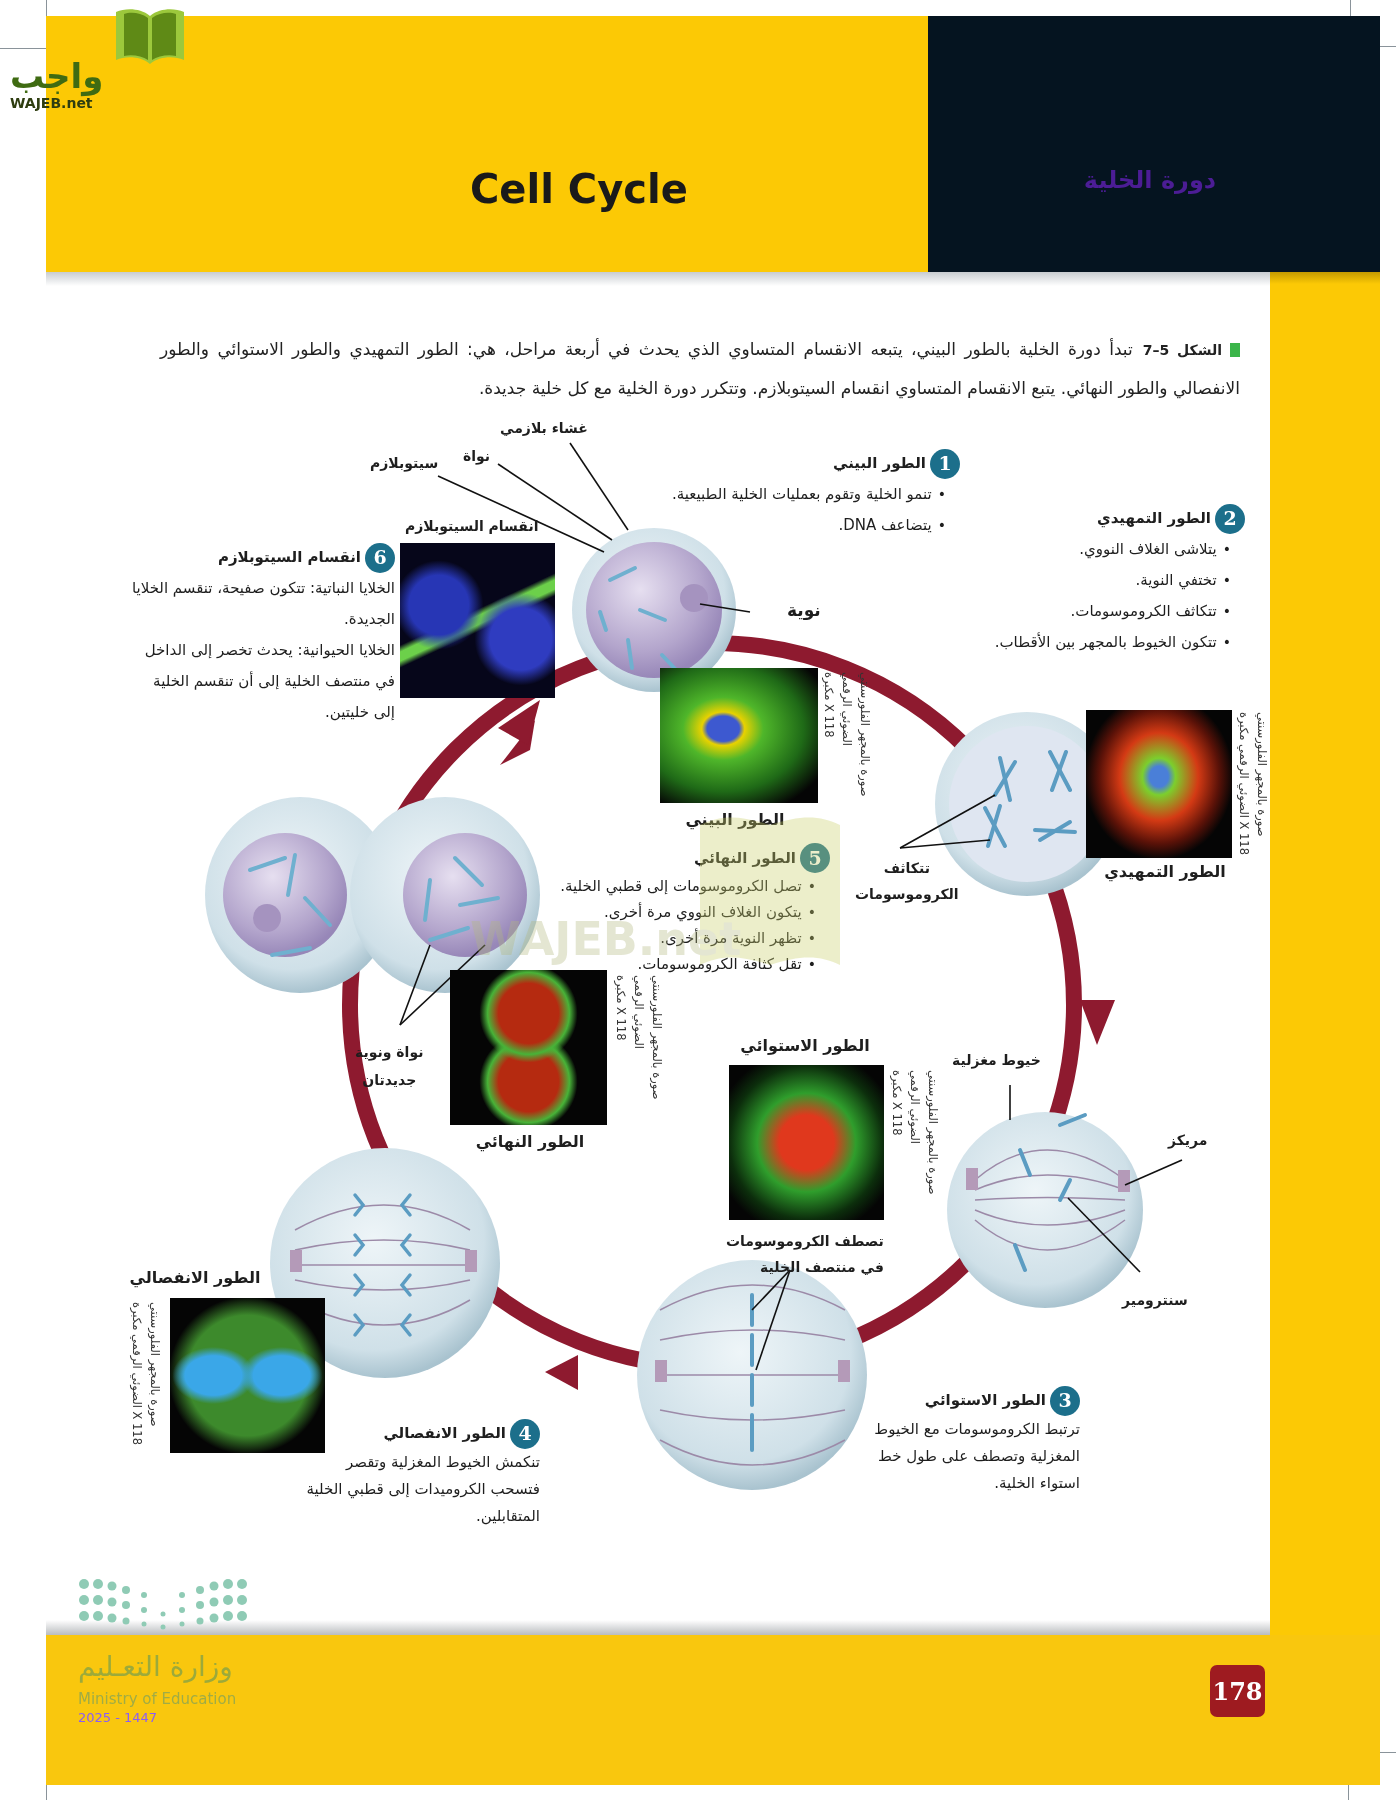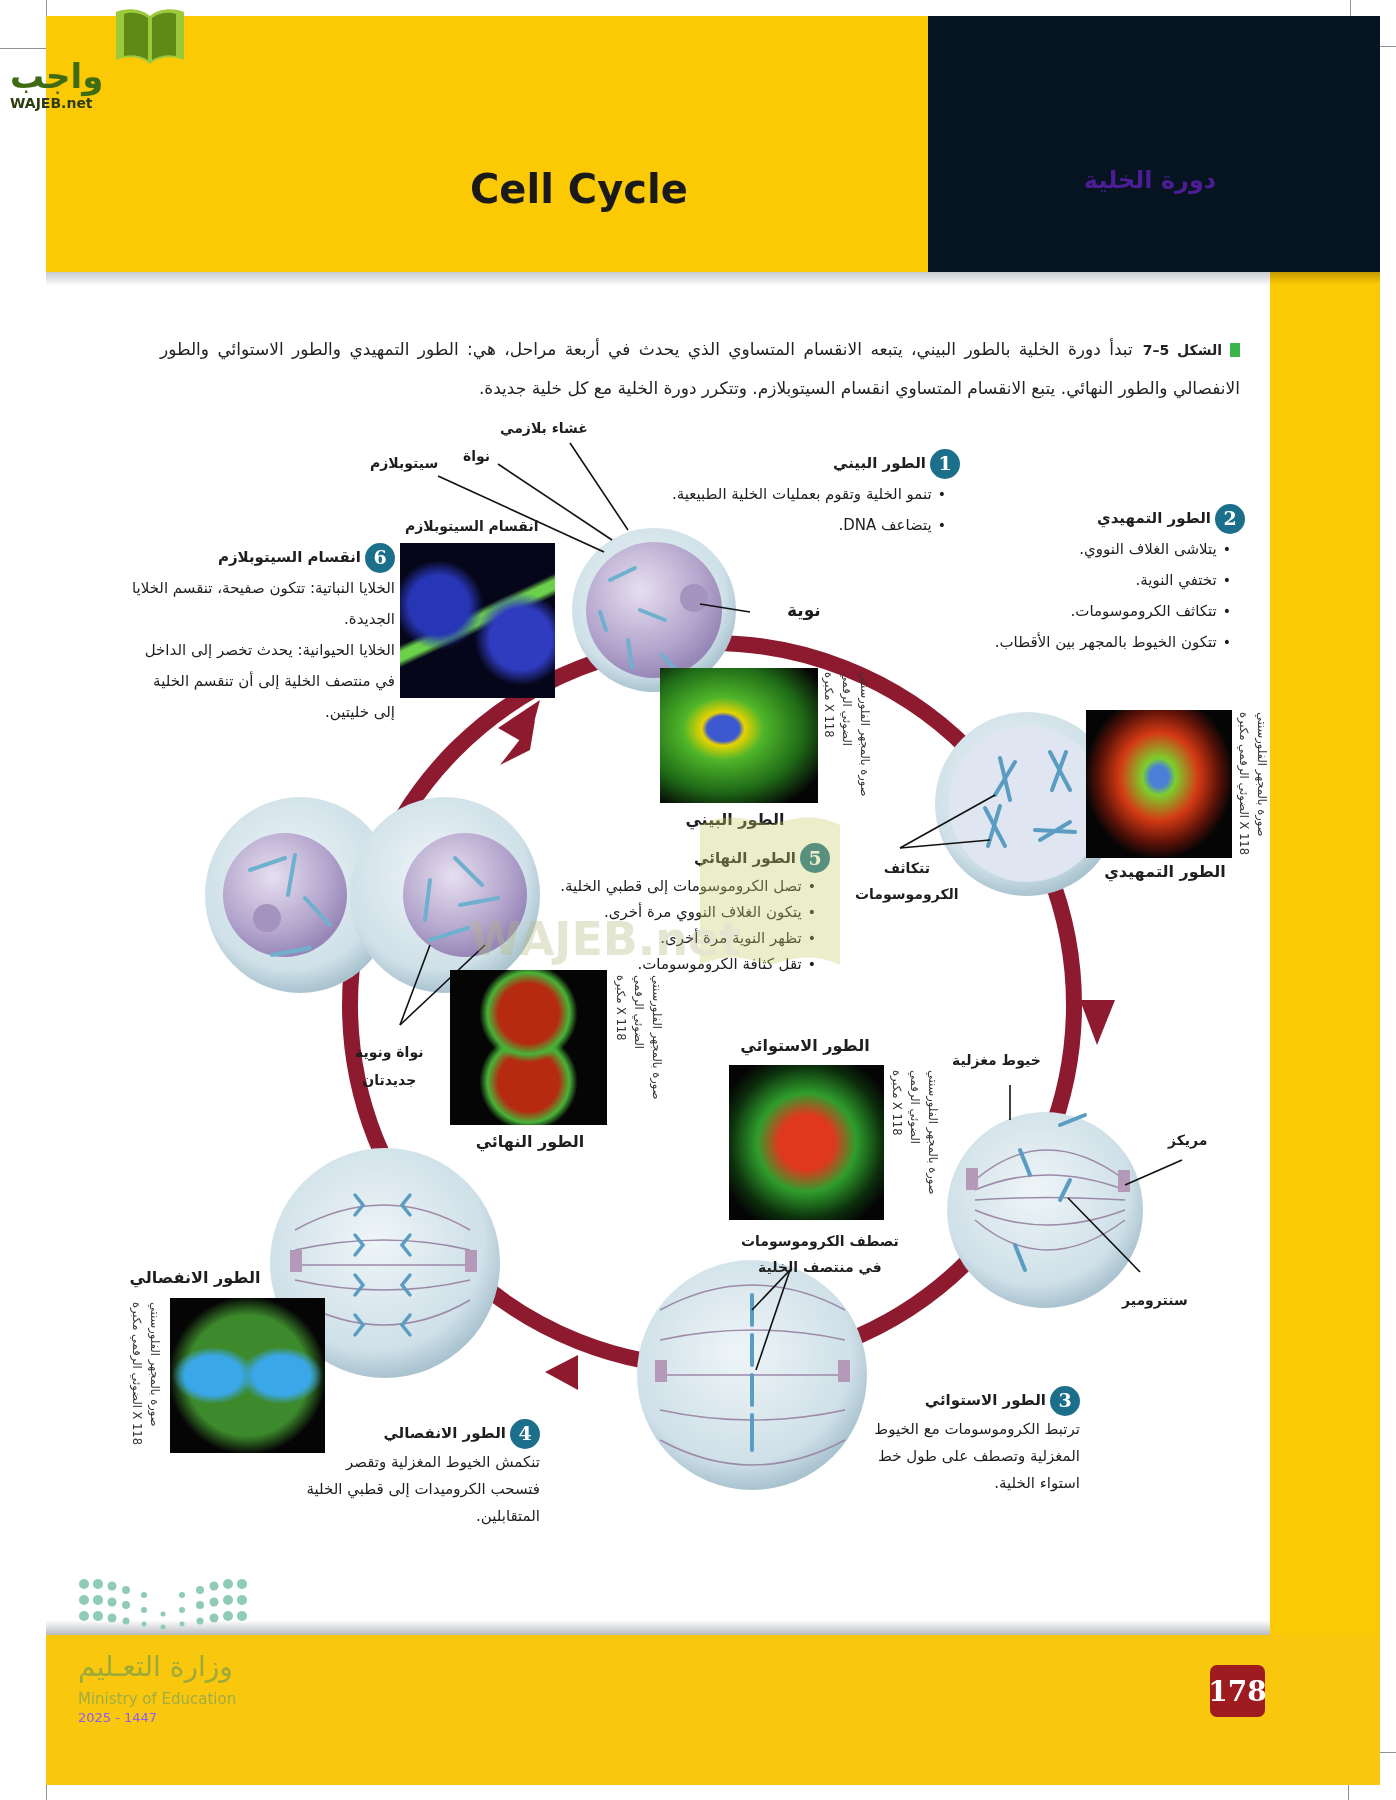--- a/index.html
+++ b/index.html
@@ -31,21 +31,21 @@
   .badge{width:30px;height:30px;border-radius:50%;background:#1c6f8b;color:#fff;font-family:"DejaVu Serif",serif;font-size:19px;font-weight:bold;display:flex;align-items:center;justify-content:center;box-shadow:-2px 0 0 #fff;}
   .micro{background:#050505;overflow:hidden;}
   .vcap{writing-mode:vertical-rl;font-size:11.5px;color:#333;line-height:18px;white-space:nowrap;}
   .mname{font-weight:bold;font-size:16px;color:#1e1e1e;direction:rtl;text-align:center;}
   
   .foot{left:46px;top:1635px;width:1334px;height:150px;background:#f9c70e;}
   .foot-shadow{left:46px;top:1620px;width:1224px;height:15px;background:linear-gradient(#ffffff,#b9bcbf);}
   .moe-ar{left:78px;top:1650px;font-size:28px;color:#9caa3a;direction:rtl;}
   .moe-en{left:78px;top:1690px;font-size:15px;color:#a0ac45;}
   .moe-yr{left:78px;top:1710px;font-size:13px;color:#8b5cf6;}
-  .pg{left:1210px;top:1665px;width:55px;height:52px;border-radius:7px;background:#9e1b20;color:#fff;font-family:"DejaVu Serif",serif;font-weight:bold;font-size:28px;display:flex;align-items:center;justify-content:center;}
+  .pg{left:1210px;top:1665px;width:55px;height:52px;border-radius:7px;background:#9e1b20;color:#fff;font-family:"DejaVu Serif",serif;font-weight:bold;font-size:24px;display:flex;align-items:center;justify-content:center;}
   .dots{left:78px;top:1578px;width:170px;height:52px;}
   .watermark{left:440px;top:815px;opacity:0.35;pointer-events:none;}
 </style>
 </head>
 <body>
 
 <div class="abs crop" style="left:0;top:48px;width:46px;height:1px;"></div>
 <div class="abs crop" style="left:46px;top:0;width:1px;height:16px;"></div>
 <div class="abs crop" style="left:1350px;top:0;width:1px;height:32px;"></div>
 <div class="abs crop" style="left:1363px;top:46px;width:33px;height:1px;"></div>
@@ -245,21 +245,21 @@
 <div class="abs lbl" style="left:370px;top:455px;">سيتوبلازم</div>
 <div class="abs lbl" style="left:405px;top:518px;">انقسام السيتوبلازم</div>
 <div class="abs lbl" style="left:787px;top:600px;font-size:17px;">نوية</div>
 <div class="abs lbl" style="left:855px;top:855px;text-align:center;line-height:26px;">
   <div>تتكاثف</div>
     <div>الكروموسومات</div>
 </div>
 <div class="abs lbl" style="left:952px;top:1052px;">خيوط مغزلية</div>
 <div class="abs lbl" style="left:1168px;top:1132px;">مريكز</div>
 <div class="abs lbl" style="left:1122px;top:1292px;">سنترومير</div>
-<div class="abs lbl" style="left:741px;top:1228px;text-align:center;line-height:26px;">
+<div class="abs lbl" style="left:726px;top:1228px;line-height:26px;">
   <div>تصطف الكروموسومات</div>
     <div>في منتصف الخلية</div>
 </div>
 <div class="abs lbl" style="left:355px;top:1038px;text-align:center;line-height:28px;">
   <div>نواة ونوية</div>
     <div>جديدتان</div>
 </div>
 
 <div class="abs txt" style="left:640px;top:448px;width:320px;">
   <div class="stage-h">

